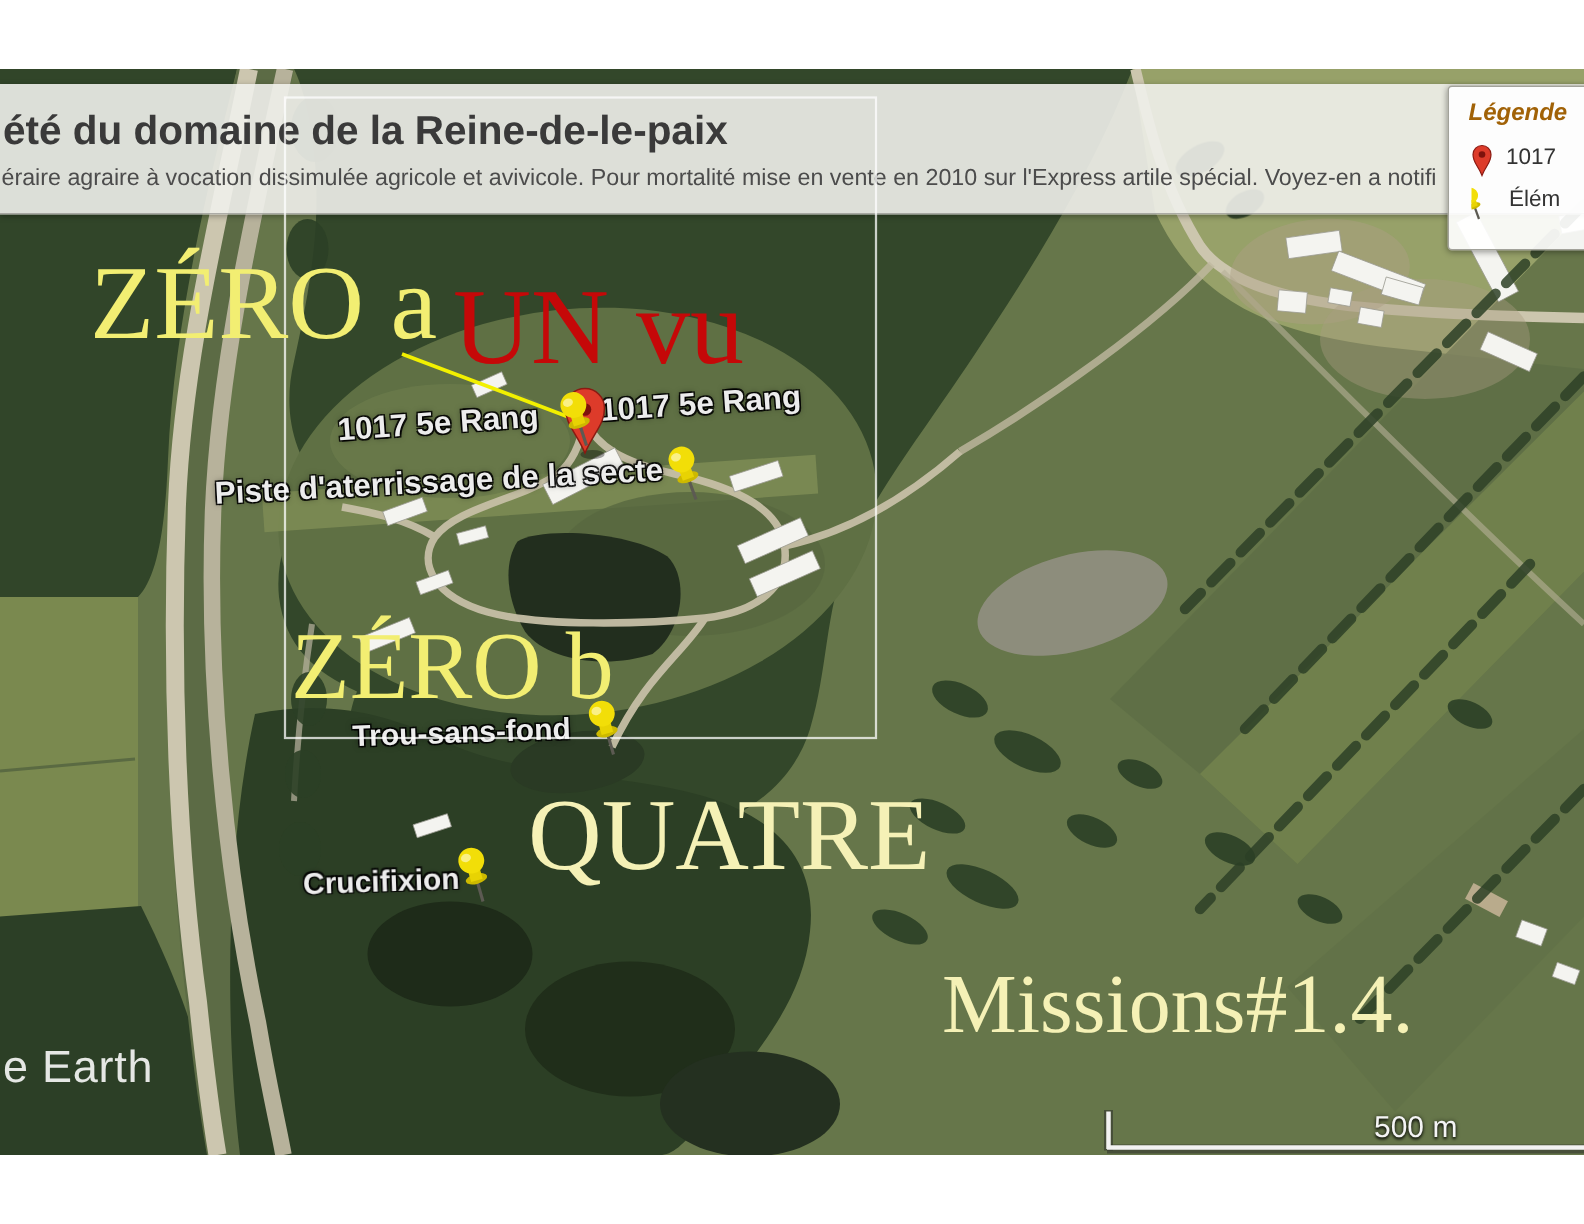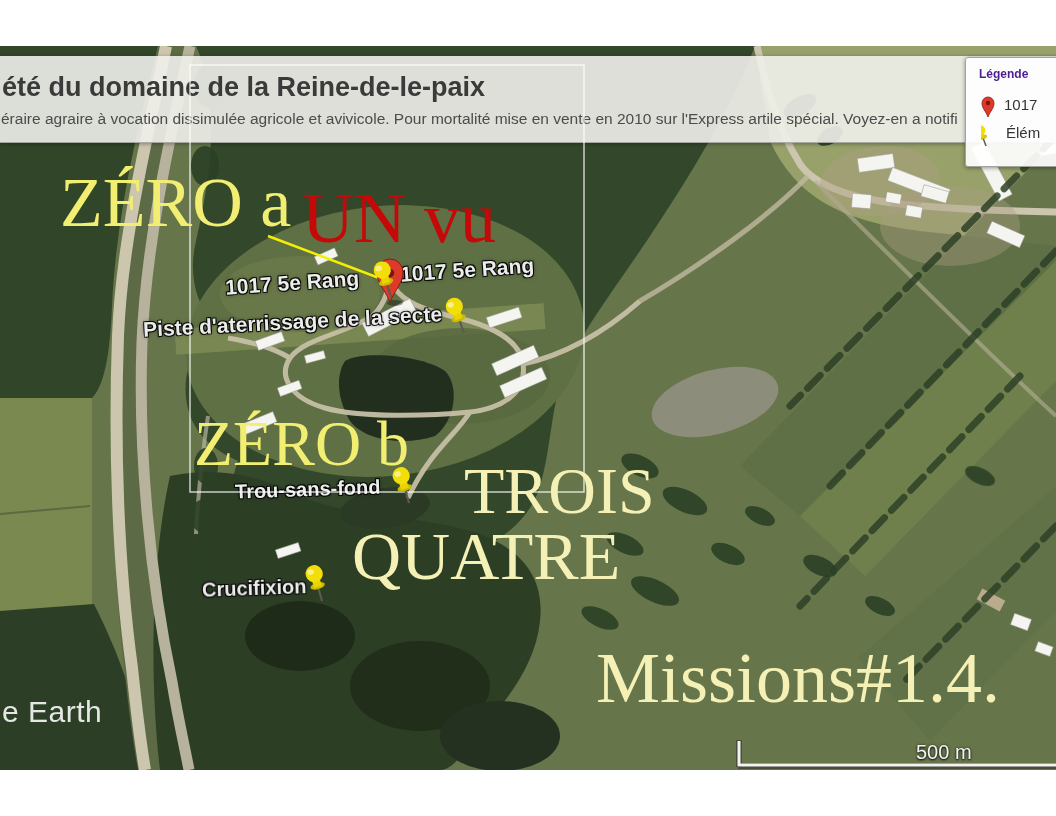--- a/index.html
+++ b/index.html
@@ -23,21 +23,21 @@
   .header-bar{position:absolute;left:0;top:56px;width:1056px;height:86px;
     background:rgba(240,240,235,.9);border-bottom:1px solid rgba(130,130,125,.6);
     box-shadow:0 1px 4px rgba(0,0,0,.35);padding-left:18px;}
   .header-title{position:absolute;left:2px;top:16px;font-size:27px;font-weight:700;color:#3a3a3a;white-space:nowrap;}
   .header-subtitle{position:absolute;left:1px;top:54px;font-size:15.5px;color:#4c4c4c;white-space:nowrap;width:1100px;}
 
   
   .legend{position:absolute;left:965px;top:57px;width:140px;height:108px;
     background:rgba(255,255,255,.92);border:1px solid #a2a29a;border-radius:3px;
     box-shadow:0 1px 4px rgba(0,0,0,.4);}
-  .legend-title{position:absolute;left:13px;top:9px;font-size:12px;font-weight:700;color:#4c1d95;}
+  .legend-title{position:absolute;left:13px;top:9px;font-size:16px;font-weight:700;color:#a16207;font-style:italic;}
   .legend-row{position:absolute;left:15px;display:flex;align-items:flex-start;gap:9px;}
   .legend-row .lbl{font-size:15px;color:#333;white-space:nowrap;}
 
   .overlay-svg{position:absolute;left:0;top:0;pointer-events:none;}
 
   .scale-label{position:absolute;left:916px;top:741px;font-size:20px;color:#f4f4f4;
     text-shadow:0 1px 2px rgba(0,0,0,.9),0 0 3px rgba(0,0,0,.6);}
   .watermark{position:absolute;left:2px;top:695px;font-size:30px;letter-spacing:.5px;
     color:rgba(255,255,255,.88);text-align:center;}
 </style>
@@ -208,23 +208,22 @@
       <line x1="739" y1="740" x2="739" y2="767" stroke="rgba(40,40,40,.5)" stroke-width="6"></line>
       <line x1="738" y1="766" x2="1056" y2="766" stroke="rgba(40,40,40,.5)" stroke-width="6"></line>
       <line x1="739" y1="741" x2="739" y2="766" stroke="#f2f2f2" stroke-width="3"></line>
       <line x1="738" y1="765" x2="1056" y2="765" stroke="#f2f2f2" stroke-width="3"></line>
     </g>
   </svg>
 
   <div class="ann ann-bright" style="left:60px;top:168px;font-size:70px">ZÉRO a</div>
   <div class="ann ann-red" style="left:302px;top:182px;font-size:72px">UN vu</div>
   <div class="ann ann-bright" style="left:194px;top:412px;font-size:64px">ZÉRO b</div>
-  <div class="ann ann-cream" style="left:464px;top:458px;font-size:66px">TROIS</div>
   <div class="ann ann-cream" style="left:352px;top:522px;font-size:68px">QUATRE</div>
-  <div class="ann ann-cream" style="left:596px;top:642px;font-size:72px">Missions#1.4.</div>
+  <div class="ann ann-cream" style="left:628px;top:642px;font-size:56px">Missions#1.4.</div>
 
   <div class="scale-label">500 m</div>
   <div class="watermark">e Earth</div>
 
   <div class="legend">
     <div class="legend-title">Légende</div>
     <div class="legend-row" style="top:38px">
       <svg width="14" height="22" viewBox="0 0 14 22">
         <path d="M7,21 C4.5,14.5 1,12.5 1,7 a6,6 0 1 1 12,0 C13,12.5 9.5,14.5 7,21 Z" style="fill:var(--map-pin-red,#dd3b2a)" stroke="#8a1a12" stroke-width=".8"></path>
         <circle cx="7" cy="7" r="2.2" fill="#7e120c"></circle>

